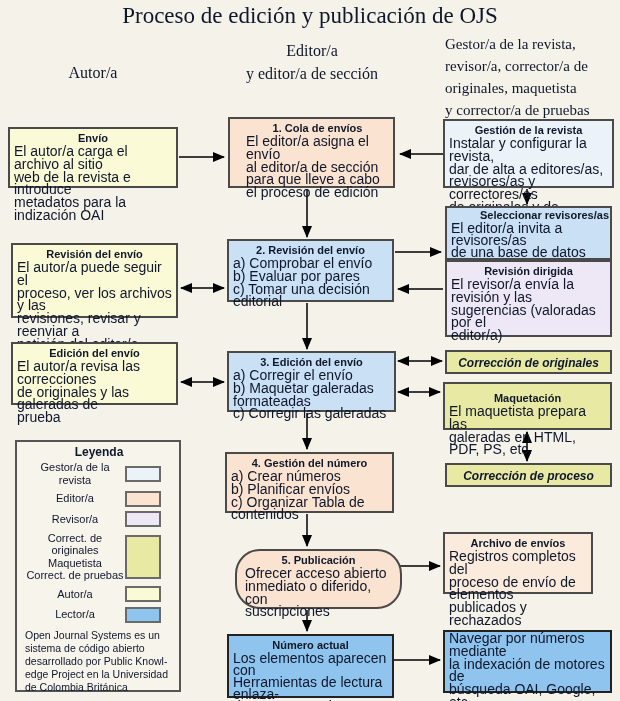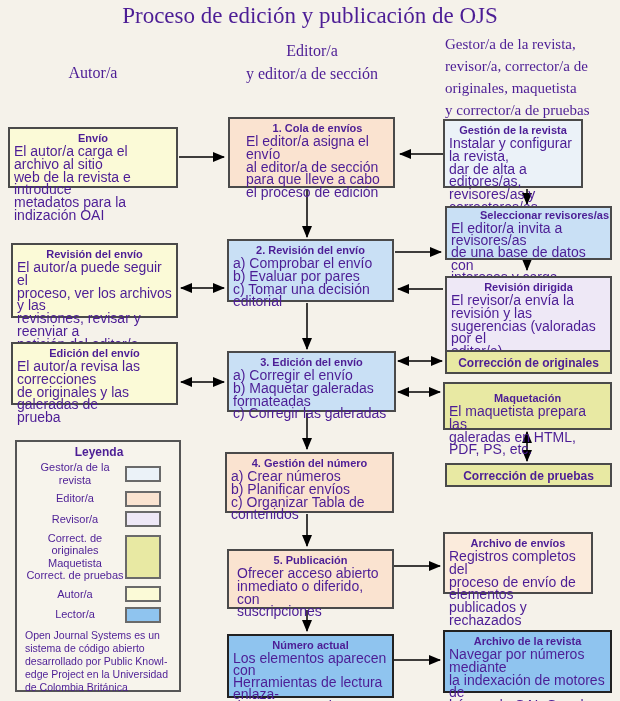--- a/index.html
+++ b/index.html
@@ -2,21 +2,21 @@
 <html><head>
 <meta charset="utf-8">
 <style>
   html,body{margin:0;padding:0;}
   #page{
     position:relative;
     width:620px;height:701px;
     background:#F5F2EA;
     overflow:hidden;
     font-family:"Liberation Sans","DejaVu Sans",sans-serif;
-    color:#4c1d95;
+    color:#0f172a;
   }
   #main-title{
     position:absolute;left:0;top:3px;width:620px;
     text-align:center;
     font-family:"Liberation Serif","DejaVu Serif",serif;
     font-size:23px;
   }
   .col-header{
     position:absolute;
     font-family:"Liberation Serif","DejaVu Serif",serif;
@@ -29,21 +29,21 @@
   #col-manager{left:445px;top:33px;width:175px;text-align:left;font-size:15px;line-height:22px;}
   .box{
     position:absolute;
     box-sizing:border-box;
     border:2px solid #4a4a4a;
   }
   .box-title{
     font-size:11px;font-weight:bold;text-align:center;
     padding-top:2px;line-height:14px;
   }
-  .box-title.single{font-size:12px;line-height:19px;}
+  .box-title.single{font-size:12px;line-height:19px;font-style:italic;}
   .box-body{
     font-size:14px;line-height:12.8px;
     padding:0 3px 2px 4px;
     white-space:pre-line;
     text-align:left;
   }
   #legend-box{
     position:absolute;left:15px;top:440px;width:166px;height:252px;
     box-sizing:border-box;border:2px solid #555;
     background:#F7F4EC;
@@ -146,80 +146,79 @@
 c) Corregir las galeradas</div>
   </div>
 
   <div class="box" style="left: 225px; top: 452px; width: 169px; height: 61px; background-color: rgb(250, 227, 208);">
     <div class="box-title">4. Gestión del número</div>
     <div class="box-body">a) Crear números
 b) Planificar envíos
 c) Organizar Tabla de contenidos</div>
   </div>
 
-  <div class="box" style="left: 227px; top: 549px; width: 167px; height: 60px; background-color: rgb(250, 227, 208);">
+  <div class="box" style="left: 235px; top: 549px; width: 167px; height: 60px; background-color: rgb(250, 227, 208); border-radius: 25px;">
     <div class="box-title">5. Publicación</div>
     <div class="box-body" style="padding-left:8px;">Ofrecer acceso abierto
 inmediato o diferido, con
 suscripciones</div>
   </div>
 
   <div class="box" style="left: 227px; top: 634px; width: 167px; height: 64px; border-color: rgb(34, 34, 34); background-color: rgb(143, 196, 239);">
     <div class="box-title">Número actual</div>
     <div class="box-body" style="line-height:12px;">Los elementos aparecen con
 Herramientas de lectura enlaza-
 das a recursos internos o exter-
 nos relacionados</div>
   </div>
 
-  <div class="box" style="left: 443px; top: 119px; width: 140px; height: 69px; background-color: rgb(235, 242, 248);">
+  <div class="box" style="left: 443px; top: 119px; width: 171px; height: 69px; background-color: rgb(235, 242, 248);">
     <div class="box-title">Gestión de la revista</div>
     <div class="box-body">Instalar y configurar la revista,
 dar de alta a editores/as,
 revisores/as y correctores/as
 de originales y de pruebas</div>
   </div>
 
   <div class="box" style="left: 445px; top: 206px; width: 167px; height: 54px; background-color: rgb(201, 224, 245);">
     <div class="box-title" style="padding-top:1px;line-height:13px;padding-left:32px;">Seleccionar revisores/as</div>
     <div class="box-body" style="line-height:12.2px;">El editor/a invita a revisores/as
 de una base de datos con
 intereses y carga</div>
   </div>
 
-  <div class="box" style="left: 445px; top: 276px; width: 167px; height: 77px; background-color: rgb(238, 232, 246);">
+  <div class="box" style="left: 445px; top: 260px; width: 167px; height: 77px; background-color: rgb(238, 232, 246);">
     <div class="box-title">Revisión dirigida</div>
     <div class="box-body">El revisor/a envía la revisión y las
 sugerencias (valoradas por el
 editor/a)</div>
   </div>
 
   <div class="box" style="left: 445px; top: 350px; width: 167px; height: 24px; background-color: rgb(232, 233, 163);">
     <div class="box-title single">Corrección de originales</div>
   </div>
 
   <div class="box" style="left: 443px; top: 382px; width: 169px; height: 48px; background-color: rgb(232, 233, 163);">
     <div class="box-title" style="padding-top:8px;line-height:13px;">Maquetación</div>
     <div class="box-body">El maquetista prepara las
 galeradas en HTML, PDF, PS, etc.</div>
   </div>
 
   <div class="box" style="left: 445px; top: 463px; width: 167px; height: 24px; background-color: rgb(232, 233, 163);">
-    <div class="box-title single">Corrección de pruebas</div>
+    <div class="box-title single">Corrección de proceso</div>
   </div>
 
   <div class="box" style="left: 443px; top: 532px; width: 150px; height: 62px; background-color: rgb(251, 235, 220);">
     <div class="box-title">Archivo de envíos</div>
     <div class="box-body">Registros completos del
 proceso de envío de elementos
 publicados y rechazados</div>
   </div>
 
   <div class="box" style="left: 443px; top: 630px; width: 169px; height: 63px; border-color: rgb(34, 34, 34); background-color: rgb(143, 196, 239);">
-    <div class="box-title">Archivo de la revista</div>
     <div class="box-body">Navegar por números mediante
 la indexación de motores de
 búsqueda OAI, Google, etc.</div>
   </div>
 
   <div id="legend-box">
     <div id="legend-title">Leyenda</div>
 
     <div class="legend-row">
       <div class="legend-label">Gestor/a de la revista</div>

